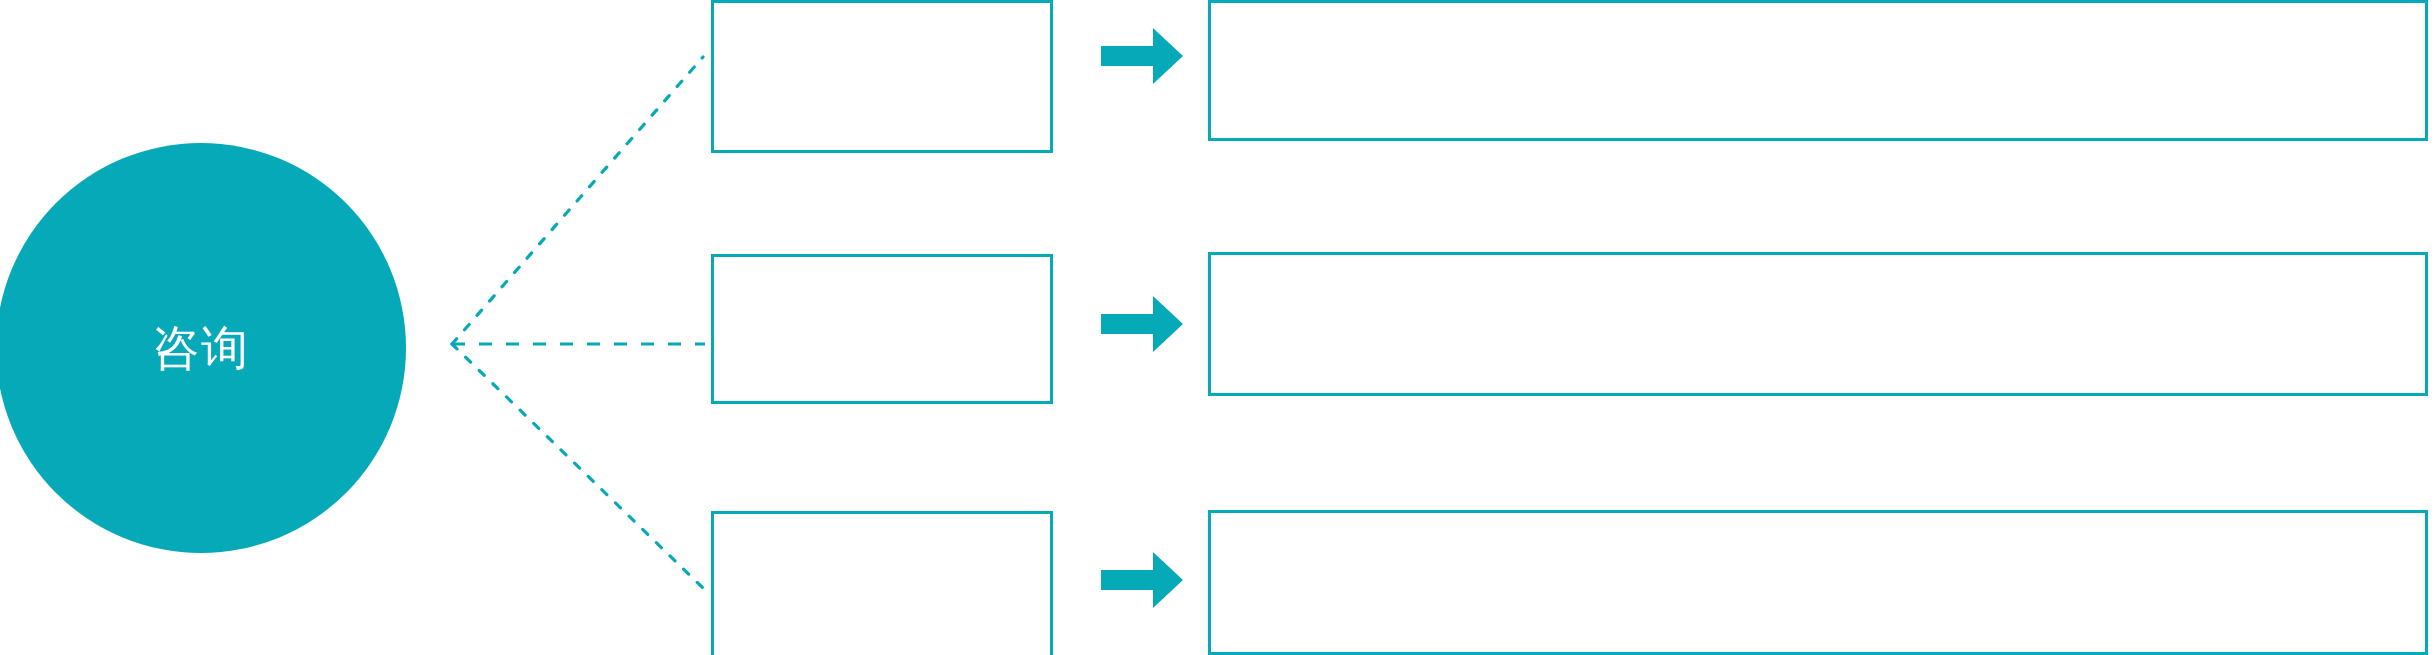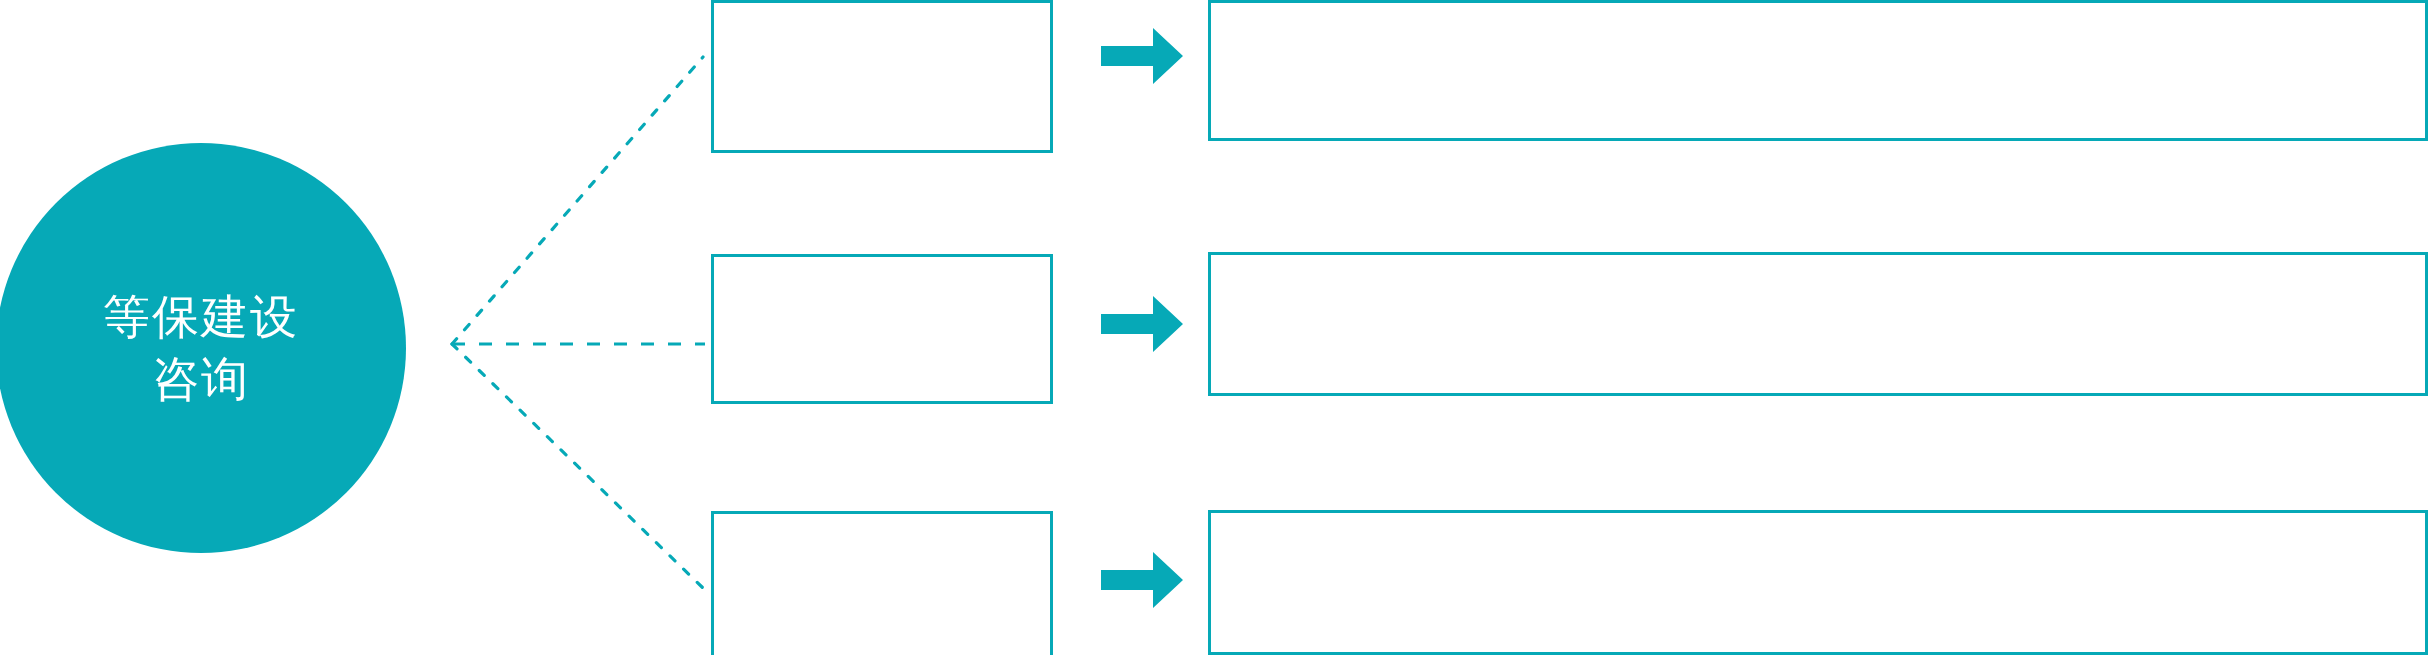--- a/index.html
+++ b/index.html
@@ -121,21 +121,20 @@
   <svg class="connectors" viewBox="0 0 2434 655" xmlns="http://www.w3.org/2000/svg">
 
     <line x1="452" y1="344" x2="703" y2="57" stroke="#06A9B7" stroke-width="3.2" stroke-dasharray="7 12" stroke-linecap="round"></line>
 
     <line x1="452" y1="344" x2="705" y2="344" stroke="#06A9B7" stroke-width="3.2" stroke-dasharray="13 14" stroke-linecap="butt"></line>
 
     <line x1="452" y1="344" x2="703" y2="588" stroke="#06A9B7" stroke-width="3.2" stroke-dasharray="7 12" stroke-linecap="round"></line>
   </svg>
 
   <div class="hub">
-    <div class="hub-line">等保建设</div>
     <div class="hub-line">咨询</div>
   </div>
 
   <div class="box-small r1">
     <div class="box-small-text"></div>
   </div>
 
   <svg class="arrow a1" viewBox="0 0 82 56" xmlns="http://www.w3.org/2000/svg">
     <path d="M0 18 L52 18 L52 0 L82 28 L52 56 L52 38 L0 38 Z" fill="#06A9B7"></path>
   </svg>

